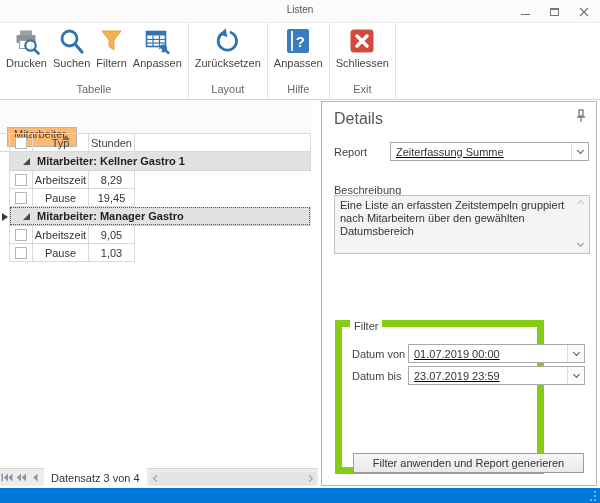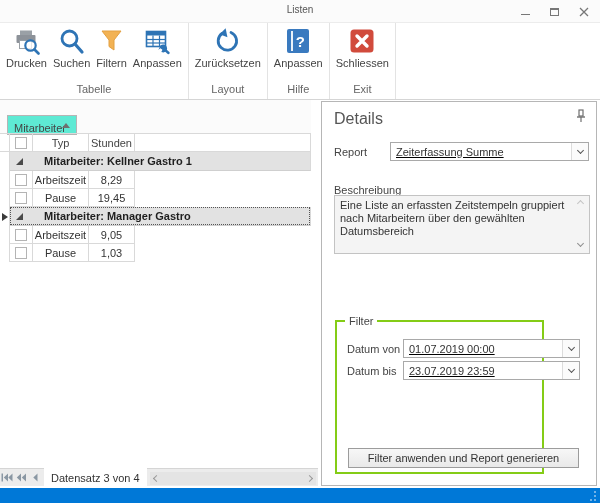--- a/index.html
+++ b/index.html
@@ -22,35 +22,35 @@
   .ricon { width:28px; height:28px; display:flex; align-items:center; justify-content:center; position:relative; }
   .rlabel { font-size:11px; color:#444; margin-top:2px; white-space:nowrap; }
   .rcaption { font-size:11px; color:#666; text-align:center; padding:3px 2px 4px 2px; }
   .book-icon { width:22px; height:24px; background:#3a7abf; border-radius:2px; position:relative; display:flex; align-items:center; justify-content:center; }
   .book-spine { position:absolute; left:4px; top:2px; bottom:2px; width:1.5px; background:#fff; opacity:.9; }
   .book-q { color:#fff; font-size:15px; font-weight:bold; margin-left:4px; }
 
   
   .left-pane { position:absolute; left:0; top:100px; width:311px; height:368px; background:#fff; }
   .group-panel { position:absolute; left:0; top:0; right:0; height:33px; background:#fbfbfb; }
-  .groupby-btn { position:absolute; left:7px; top:15px; width:70px; height:20px; border:1px solid #b5b5b5; background:#5eead4; font-size:11px; color:#444; display:flex; align-items:flex-end; padding:0 6px; }
+  .groupby-btn { position:absolute; left:7px; top:27px; width:70px; height:20px; border:1px solid #b5b5b5; background:#fdba74; font-size:11px; color:#444; display:flex; align-items:flex-start; padding:0 6px; }
   .sort-asc { position:absolute; right:6px; top:7px; width:0; height:0; border-left:4px solid transparent; border-right:4px solid transparent; border-bottom:5px solid #6f6f6f; }
 
   .grid { position:absolute; left:0; top:33px; width:311px; border-top:1px solid #d9d9d9; }
   .grow { display:flex; height:18px; font-size:11px; color:#333; align-items:stretch; }
   .cell { border-right:1px solid #d9d9d9; border-bottom:1px solid #d9d9d9; display:flex; align-items:center; justify-content:center; }
   .c-ind { width:10px; border-bottom:none; border-right:1px solid #d9d9d9; display:flex; align-items:center; justify-content:center; }
   .c-chk { width:23px; }
   .c-typ { width:56px; }
   .c-std { width:46px; }
   .c-fill { flex:1; }
   .ghead .cell { color:#444; }
   .ghead .c-fill { border-bottom:1px solid #d9d9d9; border-right:1px solid #d9d9d9; }
   .cb { width:12px; height:12px; border:1px solid #b4b4b4; background:#fff; display:block; }
-  .c-group { flex:1; background:#e2e2e2; border-bottom:1px solid #cfcfcf; border-right:1px solid #d9d9d9; display:flex; align-items:center; gap:20px; padding-left:5px; font-weight:bold; color:#1f1f1f; position:relative; }
+  .c-group { flex:1; background:#e2e2e2; border-bottom:1px solid #cfcfcf; border-right:1px solid #d9d9d9; display:flex; align-items:center; gap:6px; padding-left:12px; font-weight:bold; color:#1f1f1f; position:relative; }
   .grow.group { height:19px; }
   .c-group.focused::after { content:""; position:absolute; inset:0; border:1px dotted #555; pointer-events:none; }
   .row-arrow { width:0; height:0; border-top:4px solid transparent; border-bottom:4px solid transparent; border-left:6px solid #3a3a3a; }
 
   
   .footer { position:absolute; left:0; top:468px; width:318px; height:18px; background:#ececec; border-top:1px solid #d5d5d5; display:flex; align-items:center; }
   .navbtn { width:14px; height:16px; display:flex; align-items:center; justify-content:center; }
   .nav-text { background:#fff; height:16px; display:flex; align-items:center; padding:16px 7px; font-size:11px; color:#333; margin:0 2px; white-space:nowrap; }
   .hscroll { position:absolute; left:150px; width:166px; top:3px; height:13px; background:#e4e4e4; display:flex; justify-content:space-between; align-items:center; padding:0 4px; }
   .chev { width:5px; height:5px; border-left:1px solid #999; border-bottom:1px solid #999; }
@@ -65,21 +65,21 @@
   .combo { position:absolute; border:1px solid #a9a9a9; background:#fff; display:flex; height:19px;text-decoration:underline; }
   .combo-text { flex:1; font-size:11px; color:#333; display:flex; align-items:center; padding:0 5px; white-space:nowrap; overflow:hidden; }
   .combo-btn { width:17px; border-left:1px solid #dcdcdc; background:#fbfbfb; display:flex; align-items:center; justify-content:center; }
   .cchev { width:5px; height:5px; border-left:1.5px solid #555; border-bottom:1.5px solid #555; transform:rotate(-45deg); margin-top:-3px; }
   .besch-box { position:absolute; left:12px; top:93px; width:256px; height:59px; border:1px solid #c3c3c3; background:#f4f4f4; font-size:11px; color:#333; padding:3px 20px 3px 5px; line-height:13px; }
   .sc { position:absolute; right:5px; width:6px; height:6px; }
   .sc span { display:block; width:5px; height:5px; }
   .sc.up { top:5px; } .sc.down { bottom:6px; }
   .sc.up span { border-left:1.5px solid #c4c4c4; border-bottom:1.5px solid #c4c4c4; transform:rotate(135deg); }
   .sc.down span { border-left:1.5px solid #8f8f8f; border-bottom:1.5px solid #8f8f8f; transform:rotate(-45deg); }
-  .filter-box { position:absolute; left:13px; top:218px; width:209px; height:154px; border:2px solid #84cc16; }
+  .filter-box { position:absolute; left:13px; top:218px; width:209px; height:154px; border:7px solid #84cc16; }
   .filter-label { position:absolute; left:8px; top:-7px; background:#fff; padding:0 4px; font-size:11px; color:#444; }
   .apply-btn { position:absolute; left:11px; top:126px; width:231px; height:20px; border:1px solid #9c9c9c; background:linear-gradient(#f7f7f7,#e9e9e9); font-size:11px; color:#333; font-family:"Liberation Sans", sans-serif; }
 
   
   .taskbar { position:absolute; left:0; top:488px; width:600px; height:15px; background:#0078d7; }
   .grip { position:absolute; right:4px; bottom:2px; width:8px; height:10px; opacity:.55; }
   .grip i { position:absolute; width:2px; height:2px; background:#cfe3f5; }
   .grip i:nth-child(1){ right:0; bottom:0; } .grip i:nth-child(2){ right:4px; bottom:0; }
   .grip i:nth-child(3){ right:0; bottom:4px; } .grip i:nth-child(4){ right:0; bottom:8px; }
 </style>

